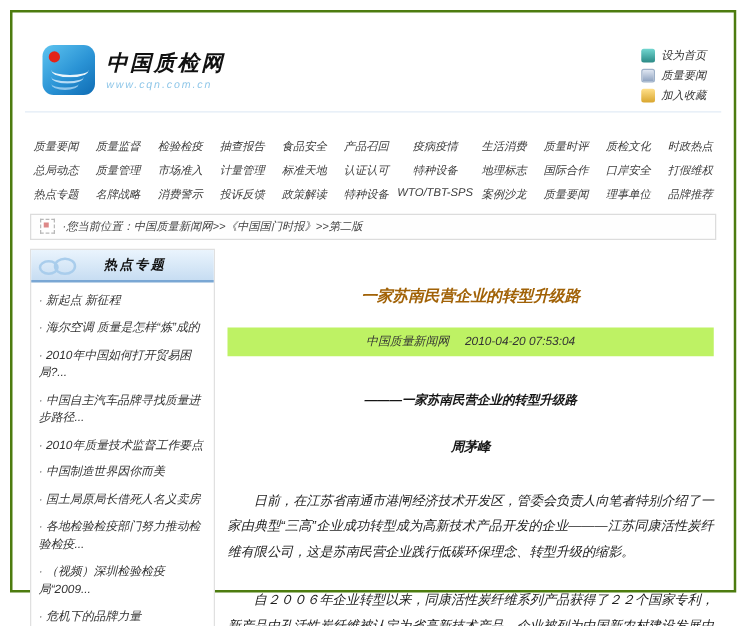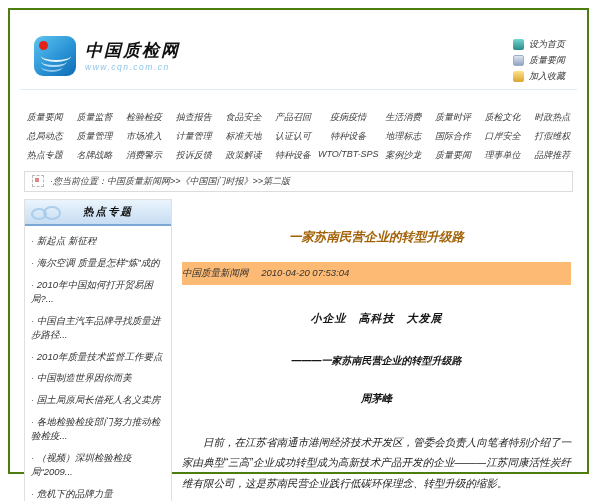--- a/index.html
+++ b/index.html
@@ -44,21 +44,21 @@
   .clouds i{position:absolute;border:2px solid #a9cdec;border-radius:50%;background:transparent;}
   .c1{left:2px;top:3px;width:12px;height:8px;}
   .c2{left:14px;top:1px;width:14px;height:10px;}
   .sidebar-title{flex:1;text-align:center;font-size:10.5px;font-weight:bold;color:#101010;letter-spacing:2px;padding-right:14px;}
   .sidebar-list{padding:8px 6px 6px;}
   .sidebar-item{font-size:9.5px;color:#333;line-height:1.5;margin-bottom:7.5px;cursor:pointer;}
   .sidebar-item::before{content:"· ";color:#666;}
 
   .main{flex:1;min-width:0;padding:0 2px;}
   .article-title{text-align:center;font-size:12.5px;font-weight:bold;color:#a16207;margin:30px 0 16px;}
-  .article-meta{background:#fdba74;text-align:left;font-size:9.5px;color:#333;padding:5px 0;}
+  .article-meta{background:#bef264;text-align:center;font-size:9.5px;color:#333;padding:5px 0;}
   .article-meta .src{margin-right:10px;}
   .article-sub{text-align:center;font-weight:bold;font-size:11px;color:#161616;margin-top:26px;letter-spacing:1px;}
   .article-sub2{text-align:center;font-weight:bold;font-size:10px;color:#161616;margin-top:28px;}
   .article-author{text-align:center;font-weight:bold;font-size:10.5px;color:#161616;margin-top:24px;}
   .article-body p{font-size:10.5px;color:#1c1c1c;line-height:1.95;text-indent:2em;text-align:justify;margin:0;}
   .p1{margin-top:26px !important;}
   .p2{margin-top:18px !important;}
 </style>
 </head>
 <body>
@@ -162,21 +162,20 @@
 
       </div>
     </div>
 
     <div class="main">
       <div class="article-title">一家苏南民营企业的转型升级路</div>
       <div class="article-meta">
         <span class="src">中国质量新闻网</span>
         <span>2010-04-20 07:53:04</span>
       </div>
-      <div class="article-sub">小企业　高科技　大发展</div>
       <div class="article-sub2">———一家苏南民营企业的转型升级路</div>
       <div class="article-author">周茅峰</div>
       <div class="article-body">
         <p class="p1">日前，在江苏省南通市港闸经济技术开发区，管委会负责人向笔者特别介绍了一家由典型“三高”企业成功转型成为高新技术产品开发的企业———江苏同康活性炭纤维有限公司，这是苏南民营企业践行低碳环保理念、转型升级的缩影。</p>
         <p class="p2">自２００６年企业转型以来，同康活性炭纤维系列产品获得了２２个国家专利，新产品中孔活性炭纤维被认定为省高新技术产品，企业被列为中国新农村建设发展中心高新技术企业成员单位。</p>
       </div>
     </div>
 
   </div>
 </div>

